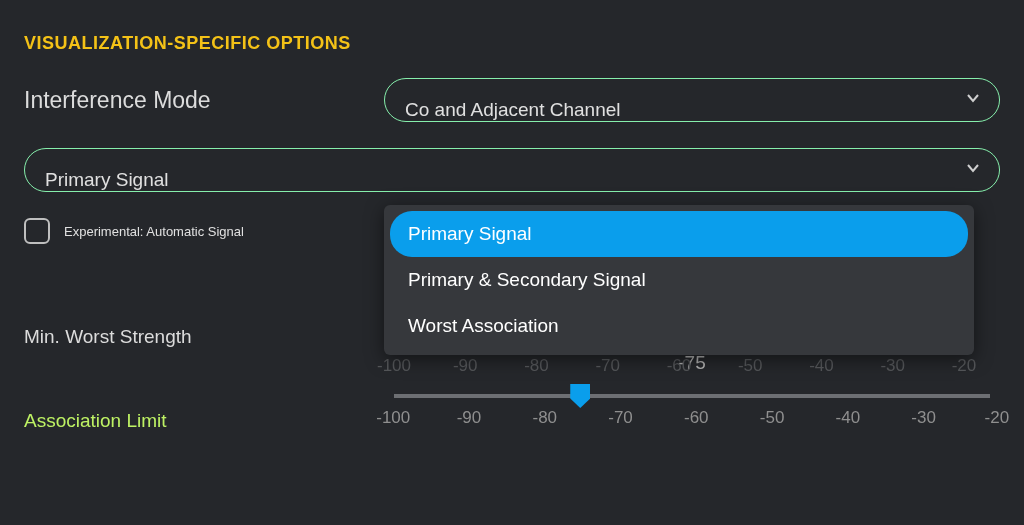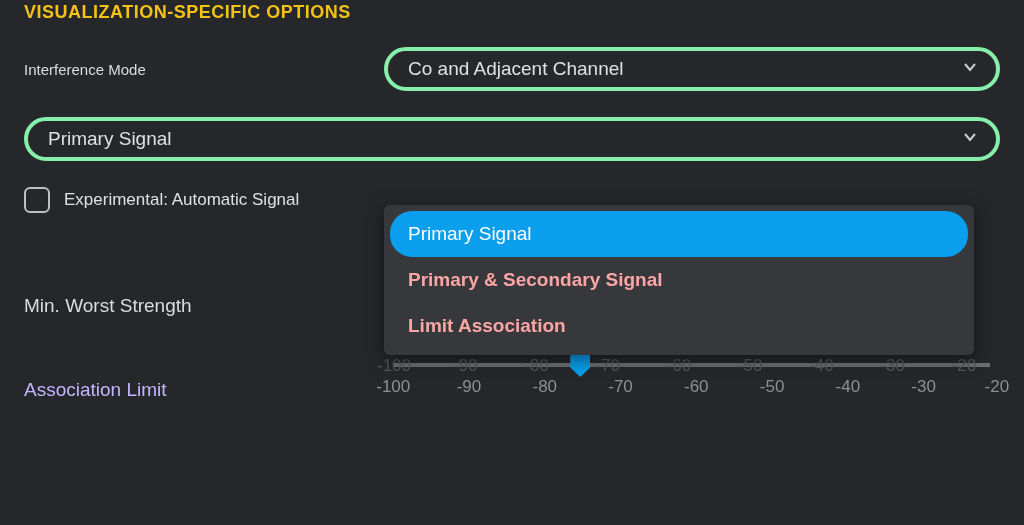--- a/index.html
+++ b/index.html
@@ -6,52 +6,52 @@
   html, body {
     width: 1024px;
     height: 525px;
     background: #25272b;
     font-family: "Segoe UI", Arial, sans-serif;
     color: #d0d0d0;
     overflow: hidden;
   }
   .panel {
     position: relative;
-    padding: 2px 24px;
+    padding: 33px 24px;
     width: 100%;
     height: 100%;
   }
   .section-title {
     color: #f4c217;
     font-size: 18px;
     font-weight: 600;
     letter-spacing: 0.5px;
     margin-bottom: 24px;
   }
   .row {
     display: flex;
     align-items: center;
     margin-bottom: 26px;
   }
   .label-col {
     width: 360px;
-    font-size: 15px;
+    font-size: 23px;
     color: #dcdcdc;
   }
   .control-col {
     flex: 1;
   }
   .select {
     position: relative;
     width: 100%;
     height: 44px;
-    border: 4px solid #86efac;
+    border: 1px solid #86efac;
     border-radius: 22px;
     display: flex;
-    align-items: center;
+    align-items: flex-end;
     padding: 0 20px;
     font-size: 19px;
     color: #e0e0e0;
     cursor: pointer;
     background: transparent;
   }
   .select .chevron {
     position: absolute;
     right: 18px;
     top: 50%;
@@ -65,61 +65,60 @@
   }
   .checkbox {
     width: 26px;
     height: 26px;
     border: 2px solid #bfbfbf;
     border-radius: 6px;
     margin-right: 14px;
     cursor: pointer;
   }
   .checkbox-label {
-    font-size: 17px;
+    font-size: 13px;
     color: #e0e0e0;
   }
   
   .dropdown {
     position: absolute;
     left: 384px;
     top: 205px;
     width: 590px;
     background: #36383c;
     border-radius: 6px;
     box-shadow: 0 4px 18px rgba(0,0,0,0.5);
     padding: 6px;
     z-index: 50;
   }
   .dropdown-item {
     padding: 12px 18px;
     font-size: 19px;
-    color: #fca5a5;
+    color: #ffffff;
     border-radius: 22px;
     cursor: pointer;
-    font-weight: bold;
   }
   .dropdown-item.selected {
     background: #0a9eec;
     color: #ffffff;
     font-weight: 500;
   }
   
   .slider-row {
     display: flex;
     align-items: flex-start;
     margin-top: 44px;
   }
   .slider-label {
     width: 360px;
     font-size: 19px;
     color: #dcdcdc;
     padding-top: 38px;
   }
-  .slider-label.dim { color: #c4b5fd; }
+  .slider-label.dim { color: #bef264; }
   .slider-wrap {
     flex: 1;
     position: relative;
   }
   .slider-value {
     text-align: center;
     font-size: 19px;
     color: #b0b0b0;
     margin-bottom: 6px;
   }
@@ -246,16 +245,16 @@
         <span class="slider-tick" style="left:75.3%">-40</span>
         <span class="slider-tick" style="left:87.6%">-30</span>
         <span class="slider-tick" style="left:99.5%">-20</span>
       </div>
     </div>
   </div>
 
   <div class="dropdown">
     <div class="dropdown-item selected">Primary Signal</div>
     <div class="dropdown-item">Primary &amp; Secondary Signal</div>
-    <div class="dropdown-item">Limit Association</div>
+    <div class="dropdown-item">Worst Association</div>
   </div>
 
 </div>
 
 </body></html>

